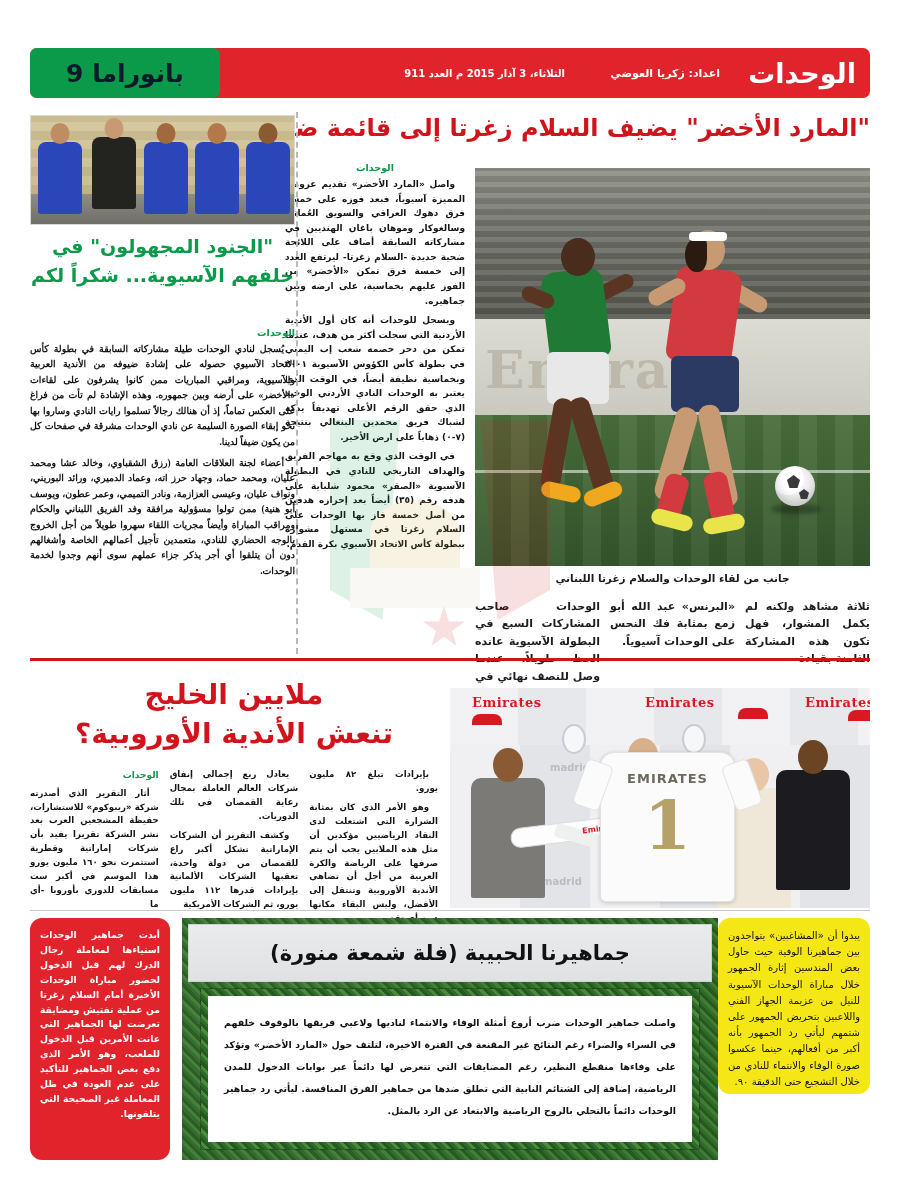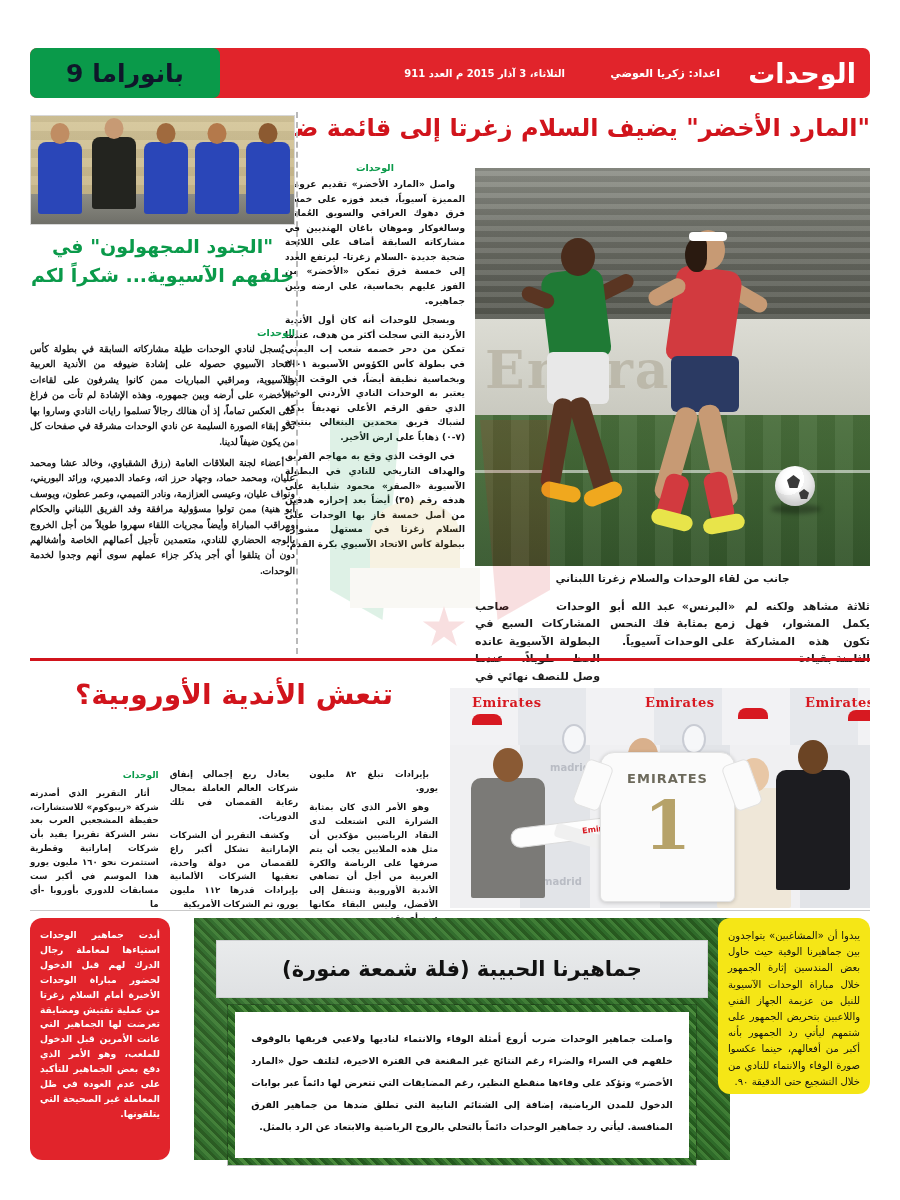--- a/index.html
+++ b/index.html
@@ -264,26 +264,26 @@
     color:#fff; font-size:9.2px; line-height:1.62; text-align:justify;
     font-weight:bold;
   }
   .yellowbox {
     position:absolute; right:0px; top:0px; width:152px; height:176px;
     background:#f5e616; border-radius:12px; padding:10px 10px;
     color:#111; font-size:10px; line-height:1.62; text-align:justify;
     font-weight:normal;
   }
   .greenbox {
-    position:absolute; left:164px; top:0px; width:536px; height:242px;
+    position:absolute; left:152px; top:0px; width:536px; height:242px;
     background:
       radial-gradient(circle at 20% 30%, rgba(255,255,255,.05), transparent 60%),
       repeating-linear-gradient(45deg,#2f6b2a 0 3px,#3f7d35 3px 6px,#27591f 6px 9px),
       #336e2c;
-    padding:22px;
+    padding:6px;
   }
   .greenbox-head {
     position:relative; width:100%; height:58px;
     background:linear-gradient(180deg,#e9ebec 0%,#dfe1e3 100%);
     display:flex; align-items:center; justify-content:center;
     border:1px solid #cfd1d3;
   }
   .greenbox-head span { font-size:21px; font-weight:bold; color:#111; white-space:nowrap; }
   .greenbox-inner {
     position:relative; margin:7px auto 0; width:95%; height:160px;
@@ -470,20 +470,21 @@
       </div>
       <div class="jersey">
         <div class="sl-l"></div>
           <div class="sl-r"></div>
         <div class="jtxt">EMIRATES</div>
         <div class="jnum">1</div>
       </div>
     </div>
 
     <div class="hl-red2">
+      <div>ملايين الخليج</div>
       <div>تنعش الأندية الأوروبية؟</div>
     </div>
 
     <div class="a3-cols">
       <div class="col">
         <p>بإيرادات تبلغ ٨٢ مليون يورو.</p>
         <p>وهو الأمر الذي كان بمثابة الشرارة التي اشتعلت لدى النقاد الرياضيين مؤكدين أن مثل هذه الملايين يجب أن يتم صرفها على الرياضة والكرة العربية من أجل أن تضاهي الأندية الأوروبية وتنتقل إلى الأفضل، وليس البقاء مكانها دون أي تقدم.</p>
       </div>
       <div class="col">
         <p>يعادل ربع إجمالي إنفاق شركات العالم العاملة بمجال رعاية القمصان في تلك الدوريات.</p>

